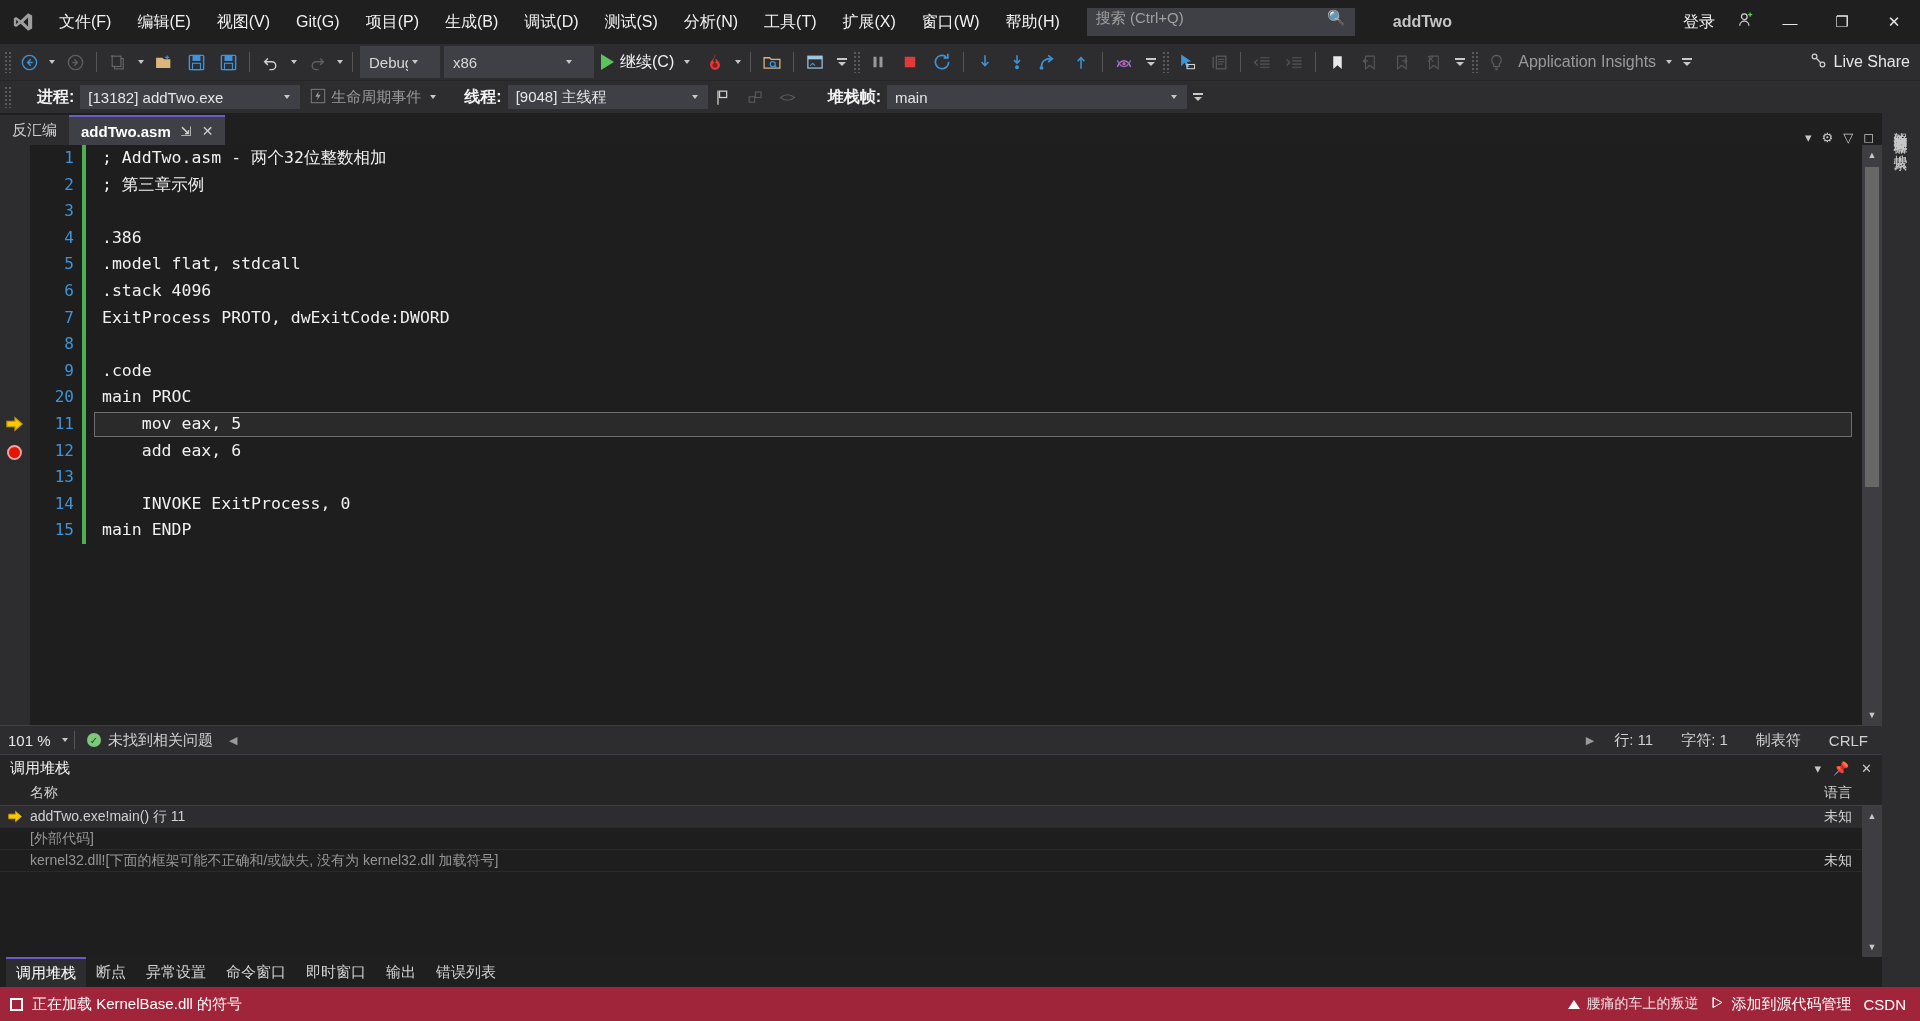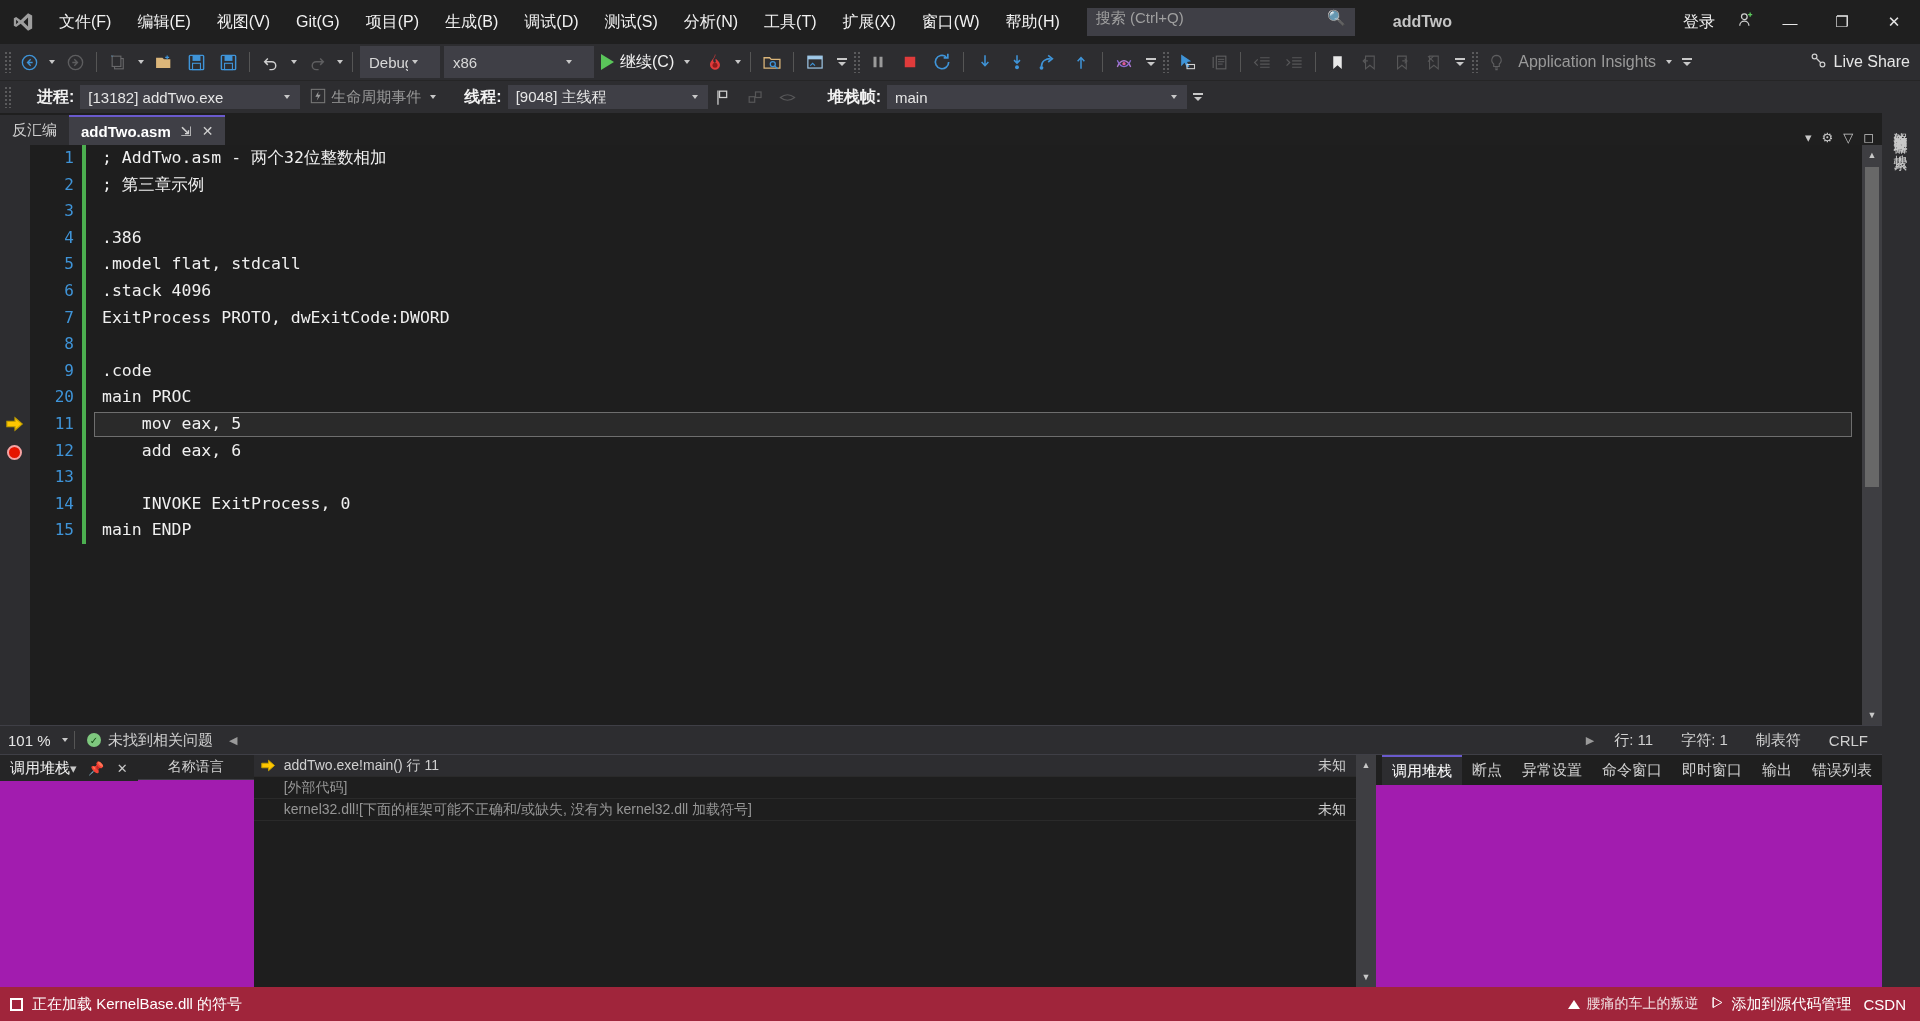--- a/index.html
+++ b/index.html
@@ -94,21 +94,21 @@
   .ed-status{height:28px;background:#2d2d30;display:flex;align-items:center;flex:none;font-size:15px;color:#d0d0d0;border-top:1px solid #3f3f46;}
   .zoom-combo{width:66px;height:26px;display:flex;align-items:center;padding-left:8px;color:#e6e6e6;}
   .zc-caret{margin-left:auto;margin-right:6px;width:0;height:0;border-left:3.5px solid transparent;border-right:3.5px solid transparent;border-top:4px solid #c8c8c8;}
   .ed-sep{width:1px;height:18px;background:#555;}
   .status-ok{display:flex;align-items:center;gap:7px;padding:0 12px;white-space:nowrap;}
   .ok-circle{width:14px;height:14px;border-radius:50%;background:#7ec87e;display:flex;align-items:center;justify-content:center;color:#144d14;font-size:10px;font-weight:bold;}
   .st-spacer{flex:1;}
   .st-cell{padding:0 14px;white-space:nowrap;}
 
   
-  .cs-panel{height:232px;flex:none;display:flex;flex-direction:row;background:#a21caf;border-top:1px solid #3f3f46;}
+  .cs-panel{height:232px;flex:none;display:flex;flex-direction:column;background:#a21caf;border-top:1px solid #3f3f46;}
   .cs-title{height:26px;display:flex;align-items:center;padding:0 10px;font-size:15px;color:#f1f1f1;background:#252526;}
   .cs-title .ctrls{margin-left:auto;display:flex;gap:12px;color:#c8c8c8;font-size:13px;}
   .cs-header{height:24px;display:flex;align-items:center;background:#252526;font-size:14px;color:#d0d0d0;border-bottom:1px solid #3f3f46;}
   .cs-h-name{flex:1;padding-left:30px;}
   .cs-h-lang{width:58px;}
   .cs-body{flex:1;position:relative;overflow:hidden;background:#1e1e1e;}
   .cs-row{height:21px;display:flex;align-items:center;font-size:14px;color:#d0d0d0;border-bottom:1px solid #2a2a2a;}
   .cs-row.sel{background:#2d2d30;}
   .cs-gly{width:30px;display:flex;align-items:center;justify-content:center;}
   .cs-name{flex:1;white-space:nowrap;overflow:hidden;}

